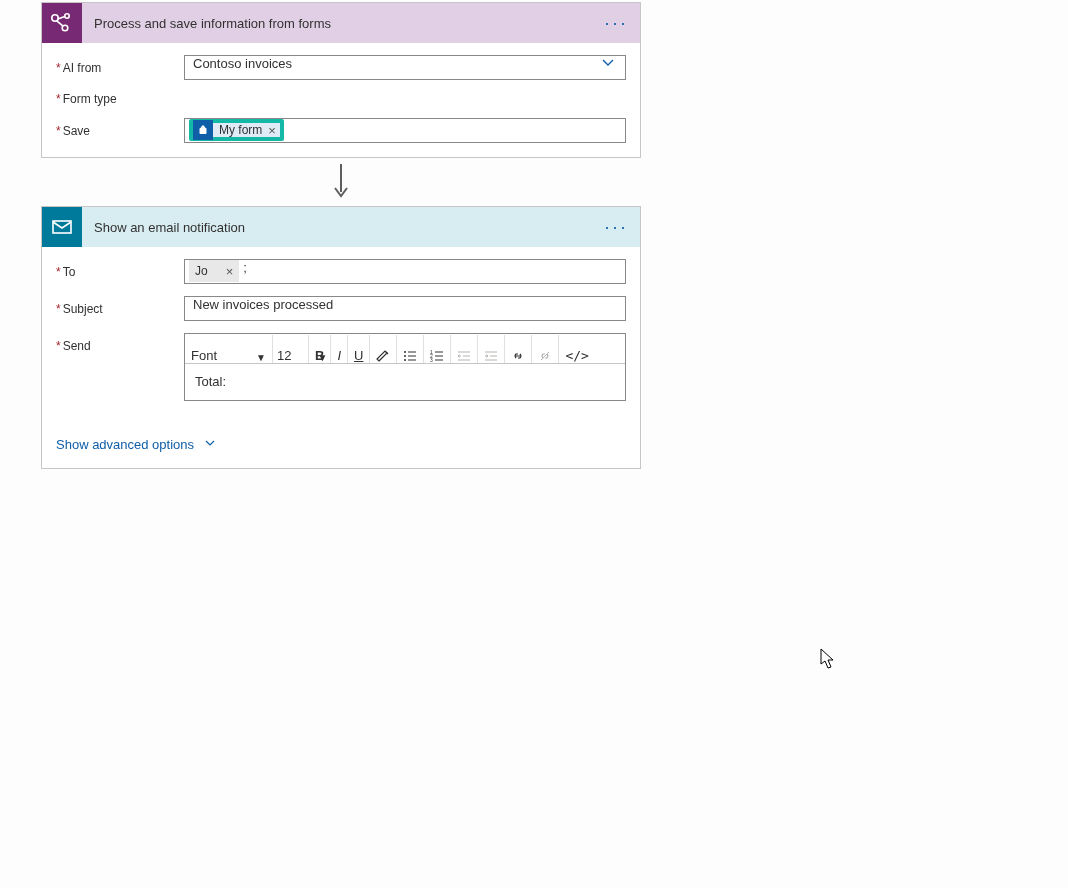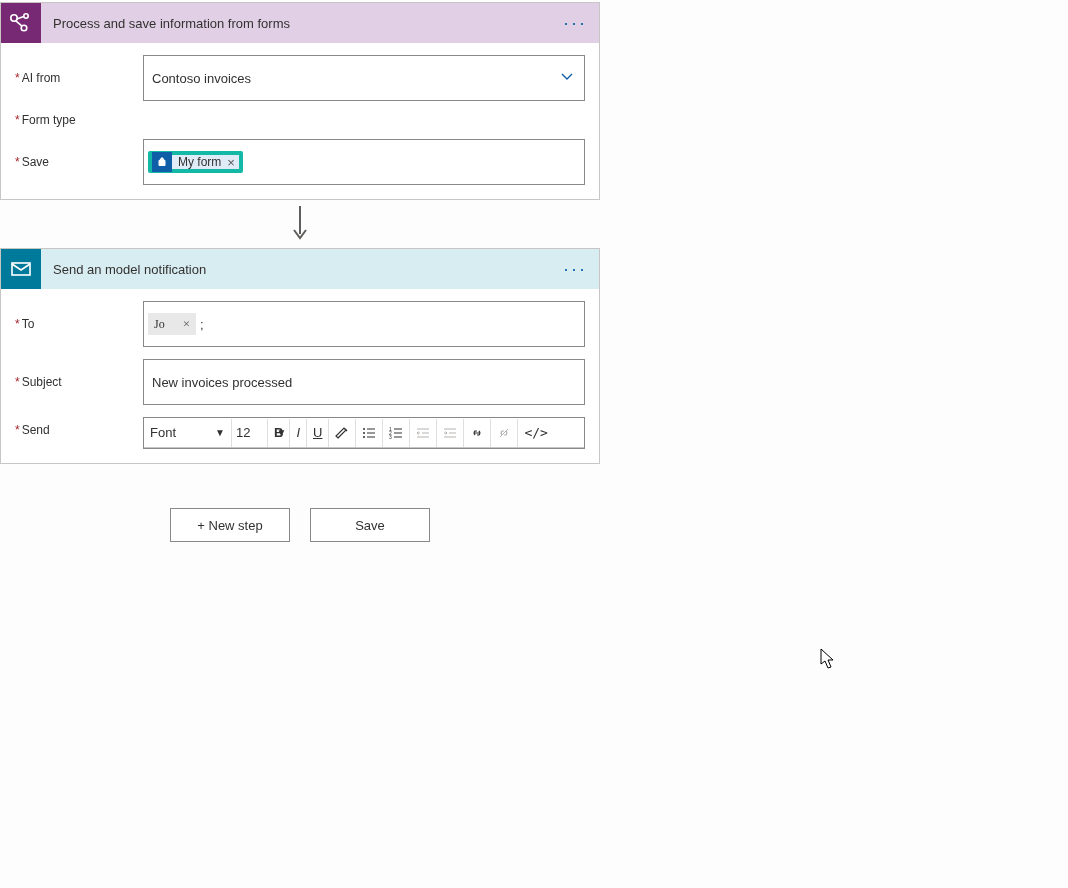--- a/index.html
+++ b/index.html
@@ -6,21 +6,22 @@
   body {
     font-family: "Segoe UI", Tahoma, Geneva, sans-serif;
     font-size: 13px;
     background: #fdfdfd;
     color: #323130;
     width: 1068px;
     height: 888px;
     position: relative;
   }
   .canvas {
-    padding: 2px 0 0 0;
+    padding: 2px 0 0 6px;
+    margin-left: 35px;
   }
   .card {
     width: 600px;
     border: 1px solid #c8c6c4;
     background: #fff;
   }
   
   .card-header {
     display: flex;
     align-items: center;
@@ -73,25 +74,25 @@
     display: flex;
     align-items: baseline;
   }
   .lbl .req {
     color: #a4262c;
     margin-right: 2px;
     font-size: 12px;
   }
   .ctrl {
     flex: 1;
-    height: 46px;
+    height: 25px;
     border: 1px solid #8a8886;
     background: #fff;
     display: flex;
-    align-items: center;
+    align-items: flex-start;
     padding: 0 8px;
     position: relative;
     font-size: 13px;
   }
   .ctrl .chev {
     position: absolute;
     right: 10px;
     color: #0e5ea8;
   }
   .token {
@@ -120,21 +121,20 @@
     cursor: pointer;
   }
   .token-gray {
     display: inline-flex;
     align-items: center;
     background: #e8e8e8;
     height: 22px;
     padding: 0 6px;
     font-size: 12px;
     color: #323130;
-    font-family: Liberation Serif, serif;
   }
   .token-gray .tk-x {
     margin-left: 18px;
     font-size: 13px;
     color: #555;
     cursor: pointer;
   }
   .after-token {
     margin-left: 4px;
     color: #323130;
@@ -147,21 +147,21 @@
   .toolbar {
     display: flex;
     align-items: center;
     border-bottom: 1px solid #c8c6c4;
     height: 30px;
     background: #fff;
   }
   .tool {
     height: 28px;
     display: flex;
-    align-items: center;
+    align-items: flex-end;
     justify-content: center;
     padding: 0 6px;
     border-right: 1px solid #e1dfdd;
     font-size: 13px;
     cursor: pointer;
     gap: 26px;
   }
   .tool:last-child { border-right: none; }
   .tool.font-sel { width: 88px; justify-content: space-between; padding: 0 6px; }
   .tool.size-sel { width: 36px; justify-content: space-between; padding: 0 4px; }
@@ -292,21 +292,21 @@
   </div>
 
   <div class="card">
     <div class="card-header hdr-teal">
       <div class="hdr-icon hdr-icon-teal">
         <svg width="24" height="24" viewBox="0 0 24 24">
           <rect x="3" y="6" width="18" height="12" fill="none" stroke="#fff" stroke-width="1.6"></rect>
           <path d="M3 7 L12 13 L21 7" fill="none" stroke="#fff" stroke-width="1.6"></path>
         </svg>
       </div>
-      <div class="hdr-title">Send an model notification</div>
+      <div class="hdr-title">Show an email notification</div>
       <div class="hdr-menu">···</div>
     </div>
     <div class="card-body">
       <div class="row">
         <div class="lbl">
             <span class="req">*</span>
             <span>To</span>
           </div>
         <div class="ctrl" style="padding:0 4px;">
           <span class="token-gray">
@@ -399,31 +399,32 @@
             <div class="tool disabled">
               <svg width="14" height="14" viewBox="0 0 14 14">
                   <path d="M5 9 A3 3 0 0 1 5 5 L7 5 M9 5 A3 3 0 0 1 9 9 L7 9" fill="none" stroke="#b5b3b1" stroke-width="1.2"></path>
                   <line x1="3" y1="11" x2="11" y2="3" stroke="#b5b3b1"></line>
                 </svg>
             </div>
             <div class="tool">
               <span style="font-family:monospace;">&lt;/&gt;</span>
             </div>
           </div>
+          <div class="editor-body">Total:</div>
         </div>
       </div>
+    </div>
+    <div class="adv-row">
+      <span>Show advanced options</span>
+      <span class="chev-sm">
+        <svg width="12" height="12" viewBox="0 0 12 12">
+            <path d="M2 4 L6 8 L10 4" fill="none" stroke="#0e5ea8" stroke-width="1.2"></path>
+          </svg>
+      </span>
     </div>
   </div>
 
-  <div class="btn-row">
-    <div class="btn">
-        <span>+ New step</span>
-      </div>
-    <div class="btn">
-        <span>Save</span>
-      </div>
-  </div>
 
 </div>
 
 <svg class="cursor-img" width="16" height="22" viewBox="0 0 16 22">
   <path d="M1 1 L1 16 L5 13 L8 20 L11 19 L8 12 L13 12 Z" fill="#fff" stroke="#000" stroke-width="1"></path>
 </svg>
 
 </body></html>

